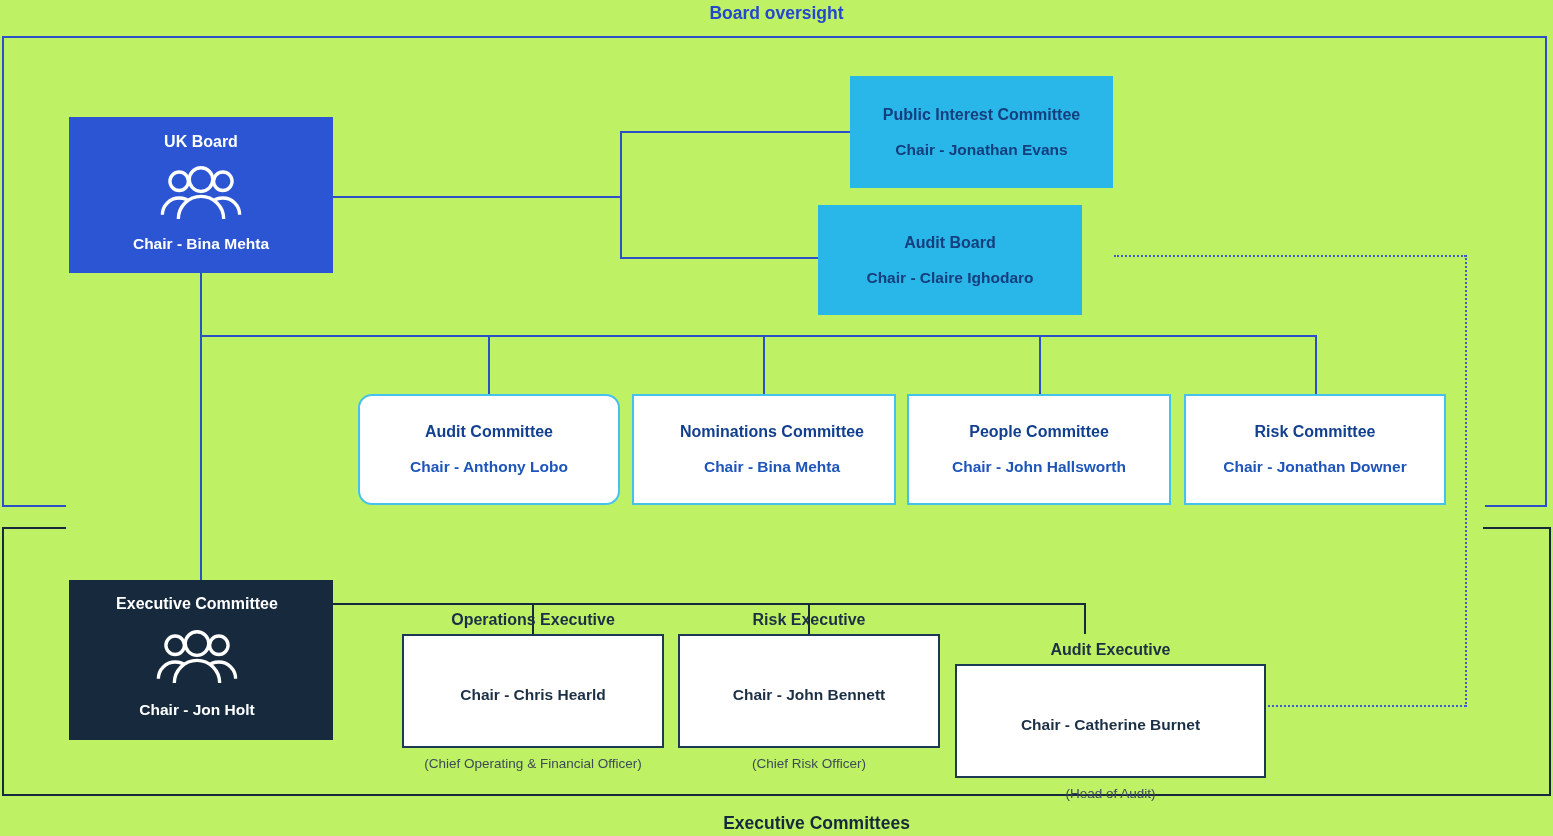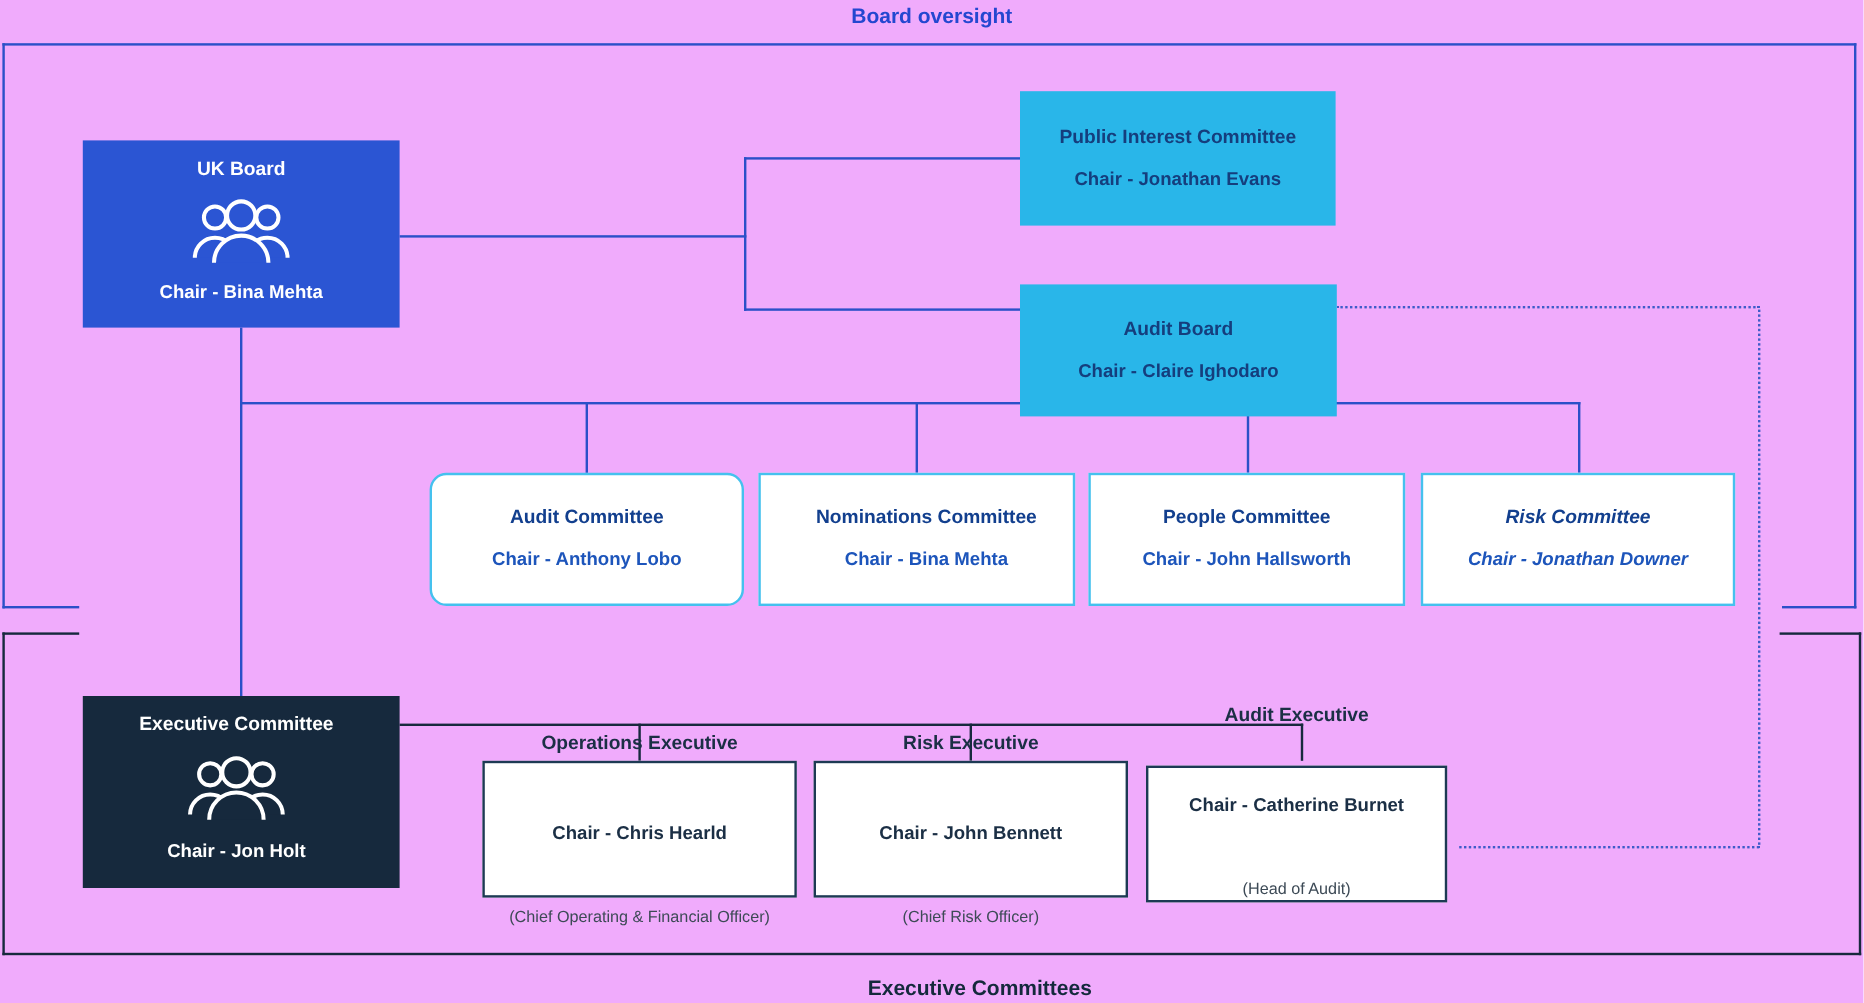--- a/index.html
+++ b/index.html
@@ -1,17 +1,17 @@
 <!DOCTYPE html>
 <html><head>
 <meta charset="utf-8">
 <style>
   html,body{margin:0;padding:0;background:#ffffff;}
   body{font-family:"Liberation Sans","DejaVu Sans",sans-serif;}
-  #stage{position:relative;width:1553px;height:836px;background:#f0abfc;overflow:hidden;}
+  #stage{position:relative;width:1553px;height:836px;background:#bef264;overflow:hidden;}
 
   
   .section-label{position:absolute;left:0;width:100%;text-align:center;font-weight:bold;font-size:17.5px;}
   .section-label.top{top:3px;color:#2447d0;}
   .section-label.bottom{top:813px;color:#14293c;padding-left:40px;}
 
   
   .ln{position:absolute;background:#2b50c8;}
   .ln.dark{background:#17293d;}
   .dot-h{position:absolute;border-top:2px dotted #3f5cc9;background:none;height:0;}
@@ -91,38 +91,38 @@
       </g>
     </svg>
     <div class="bc">Chair - Bina Mehta</div>
   </div>
 
   <div class="org-box fill-cyan" style="left:850px;top:76px;width:263px;height:112px;">
     <div class="bt">Public Interest Committee</div>
     <div class="bc">Chair - Jonathan Evans</div>
   </div>
 
-  <div class="org-box fill-cyan" style="left:850px;top:205px;width:264px;height:110px;margin-top:32px;">
+  <div class="org-box fill-cyan" style="left:818px;top:205px;width:264px;height:110px;">
     <div class="bt">Audit Board</div>
     <div class="bc">Chair - Claire Ighodaro</div>
   </div>
 
   <div class="org-box outline-cyan" style="left:358px;top:394px;width:262px;height:111px;border-radius:14px;">
     <div class="bt">Audit Committee</div>
     <div class="bc">Chair - Anthony Lobo</div>
   </div>
   <div class="org-box outline-cyan" style="left:632px;top:394px;width:264px;height:111px;padding-left:16px;">
     <div class="bt">Nominations Committee</div>
     <div class="bc">Chair - Bina Mehta</div>
   </div>
   <div class="org-box outline-cyan" style="left:907px;top:394px;width:264px;height:111px;">
     <div class="bt">People Committee</div>
     <div class="bc">Chair - John Hallsworth</div>
   </div>
-  <div class="org-box outline-cyan" style="left:1184px;top:394px;width:262px;height:111px;font-style:italic;">
+  <div class="org-box outline-cyan" style="left:1184px;top:394px;width:262px;height:111px;">
     <div class="bt">Risk Committee</div>
     <div class="bc">Chair - Jonathan Downer</div>
   </div>
 
   <div class="org-box fill-navy" style="left:69px;top:580px;width:264px;height:160px;">
     <div class="bt">Executive Committee</div>
     <svg class="people-icon" viewBox="0 0 100 64">
       <g stroke="#ffffff" stroke-width="4" fill="#16293d">
         <circle cx="24" cy="18" r="11"></circle>
         <path d="M4,58 a20,20 0 0 1 40,0"></path>
@@ -138,19 +138,19 @@
   <div class="org-box outline-navy" style="left:402px;top:634px;width:262px;height:114px;">
     <div class="bt">Operations Executive</div>
     <div class="bc">Chair - Chris Hearld</div>
     <div class="br">(Chief Operating &amp; Financial Officer)</div>
   </div>
   <div class="org-box outline-navy" style="left:678px;top:634px;width:262px;height:114px;">
     <div class="bt">Risk Executive</div>
     <div class="bc">Chair - John Bennett</div>
     <div class="br">(Chief Risk Officer)</div>
   </div>
-  <div class="org-box outline-navy" style="left:955px;top:638px;width:251px;height:114px;justify-content:flex-end;">
+  <div class="org-box outline-navy" style="left:955px;top:664px;width:311px;height:114px;">
     <div class="bt">Audit Executive</div>
     <div class="bc">Chair - Catherine Burnet</div>
     <div class="br">(Head of Audit)</div>
   </div>
 
 </div>
 
 </body></html>

